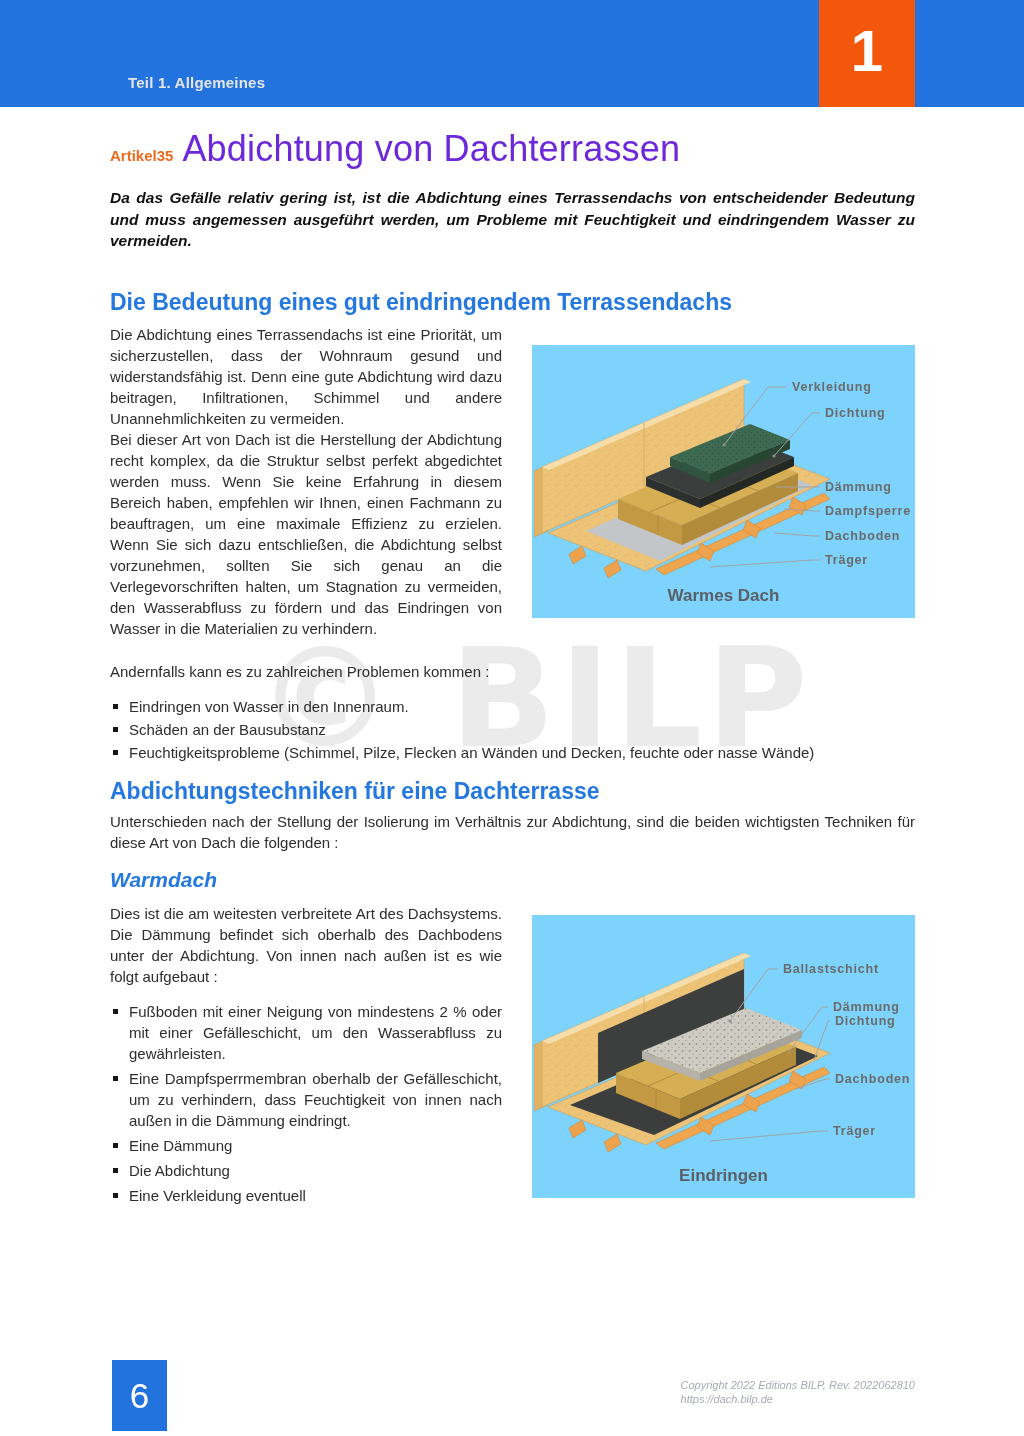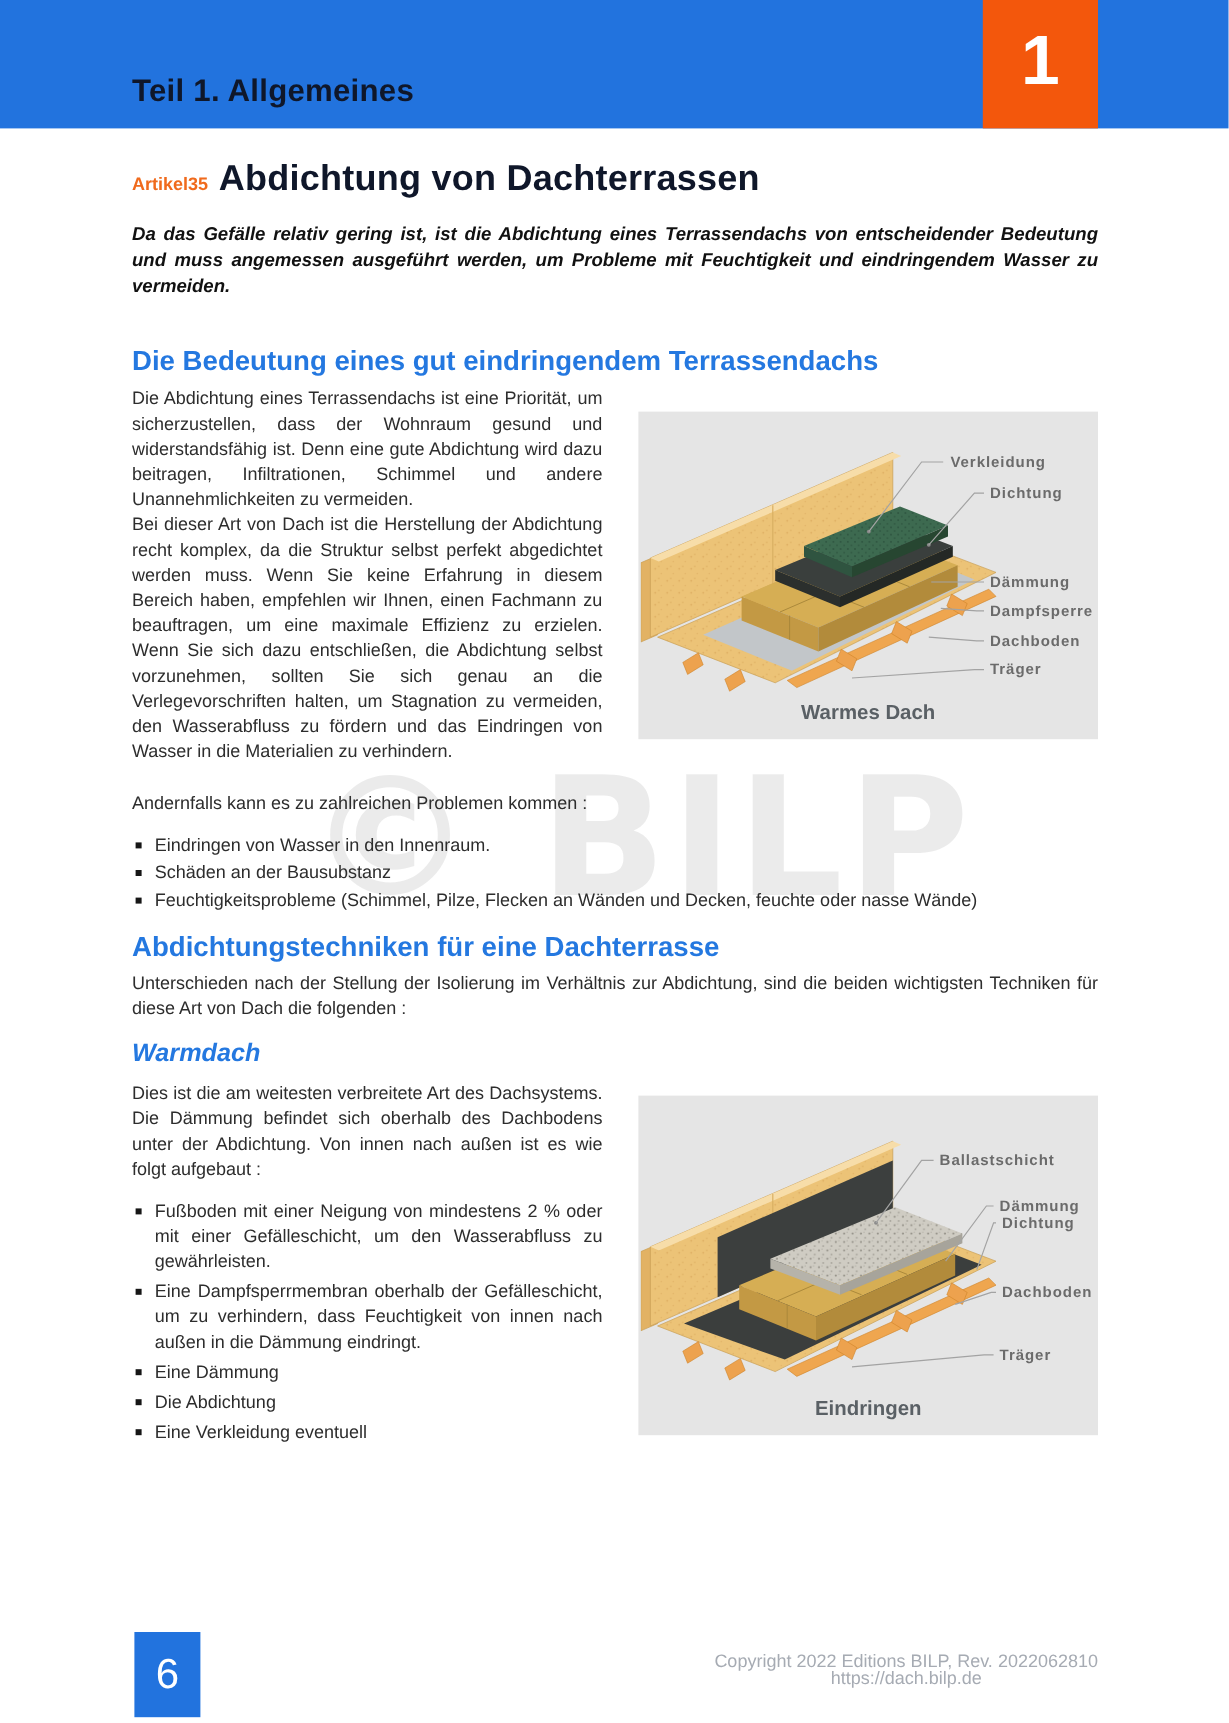--- a/index.html
+++ b/index.html
@@ -3,60 +3,60 @@
 <meta charset="utf-8">
 <style>
   * { margin:0; padding:0; box-sizing:border-box; }
   html,body { background:#ffffff; }
   .page {
     position:relative; width:1024px; height:1436px; background:#fff;
     font-family:"Liberation Sans", sans-serif; color:#2d2d2d; overflow:hidden;
   }
   
   .band { position:absolute; top:0; left:0; width:1024px; height:107px; background:#2273de; }
-  .band-title { position:absolute; left:110px; bottom:16px; color:#0f172a; font-size:26px; font-weight:bold; letter-spacing:0.2px; }
+  .band-title { position:absolute; left:128px; bottom:16px; color:#e5e5e5; font-size:15px; font-weight:bold; letter-spacing:0.2px; }
   .chapter-box { position:absolute; left:819px; top:0; width:96px; height:107px; background:#f3570c;
     display:flex; align-items:center; justify-content:center; }
   .chapter-box span { color:#fff; font-size:58px; font-weight:bold; line-height:1; padding-bottom:6px; }
   
   .content { position:absolute; left:110px; top:107px; width:805px; z-index:2; }
   .title-row { margin-top:24px; line-height:36px; white-space:nowrap; }
   .article-label { color:#f06a1c; font-size:15px; font-weight:bold; margin-right:9px; }
-  .article-title { color:#0f172a; font-size:30px; font-weight:bold; letter-spacing:0.2px; }
+  .article-title { color:#6d28d9; font-size:36px; font-weight:normal; letter-spacing:0.2px; }
   .intro { margin-top:13px; font-size:15.5px; line-height:21.5px; font-weight:bold; color:#111; text-align:justify;font-style:italic; }
   h2.sec { margin-top:36px; color:#2478e0; font-size:23px; line-height:28px; font-weight:bold; }
   h3.sub { margin-top:14px; color:#2478e0; font-size:21px; line-height:26px; font-weight:bold; font-style:italic; }
   .cols { display:flex; align-items:center; margin-top:8px; }
   .cols2 { margin-top:10px; }
   .col-l { width:392px; }
   .col-l p { font-size:15px; line-height:21px; text-align:justify; }
   .para { font-size:15px; line-height:21px; text-align:justify; }
   .mt22 { margin-top:22px; }
   .mt14 { margin-top:14px; }
   .mt6  { margin-top:6px; }
   ul.sq { list-style:none; margin-top:14px; }
   ul.sq li { position:relative; padding-left:19px; font-size:15px; line-height:21px; margin-bottom:2px; text-align:justify; }
   ul.sq.loose li { margin-bottom:4px; }
   ul.sq li::before { content:""; position:absolute; left:3px; top:8px; width:5px; height:5px; background:#161616; }
   
-  .fig { margin-left:auto; width:383px; background:#e5e5e5; padding:8px 0 12px 0; }
+  .fig { margin-left:auto; width:383px; background:#7dd3fc; padding:8px 0 12px 0; }
   .fig svg { display:block; margin:0 auto; }
   .fig-caption { text-align:center; font-size:17px; font-weight:bold; color:#5a6065; margin-top:5px; }
   .lbl { font-family:"Liberation Sans", sans-serif; font-size:12.5px; font-weight:bold; fill:#6b6b6b; letter-spacing:0.8px; }
   .lead { fill:none; stroke:#a3a3a3; stroke-width:1; }
   
   .watermark { position:absolute; left:256px; top:618px; z-index:1;
     font-family:"DejaVu Sans", sans-serif; font-size:138px; font-weight:bold;
     color:rgba(30,30,30,0.09); letter-spacing:4px; white-space:nowrap; }
   
   .page-box { position:absolute; left:112px; top:1360px; width:55px; height:71px; background:#2273de;
     display:flex; align-items:center; justify-content:center; z-index:2; }
   .page-box span { color:#fff; font-size:35px; line-height:1; }
-  .copyright { position:absolute; right:109px; top:1378px; text-align:center;
-    font-size:15px; line-height:14px; color:#a6abb3; z-index:2; }
+  .copyright { position:absolute; right:109px; top:1378px; text-align:left;
+    font-size:11px; line-height:14px; color:#a6abb3; z-index:2;font-style:italic; }
 </style>
 </head>
 <body>
 
 <div class="page">
 
   <div class="band">
     <div class="band-title">Teil 1. Allgemeines</div>
     <div class="chapter-box">
       <span>1</span>

